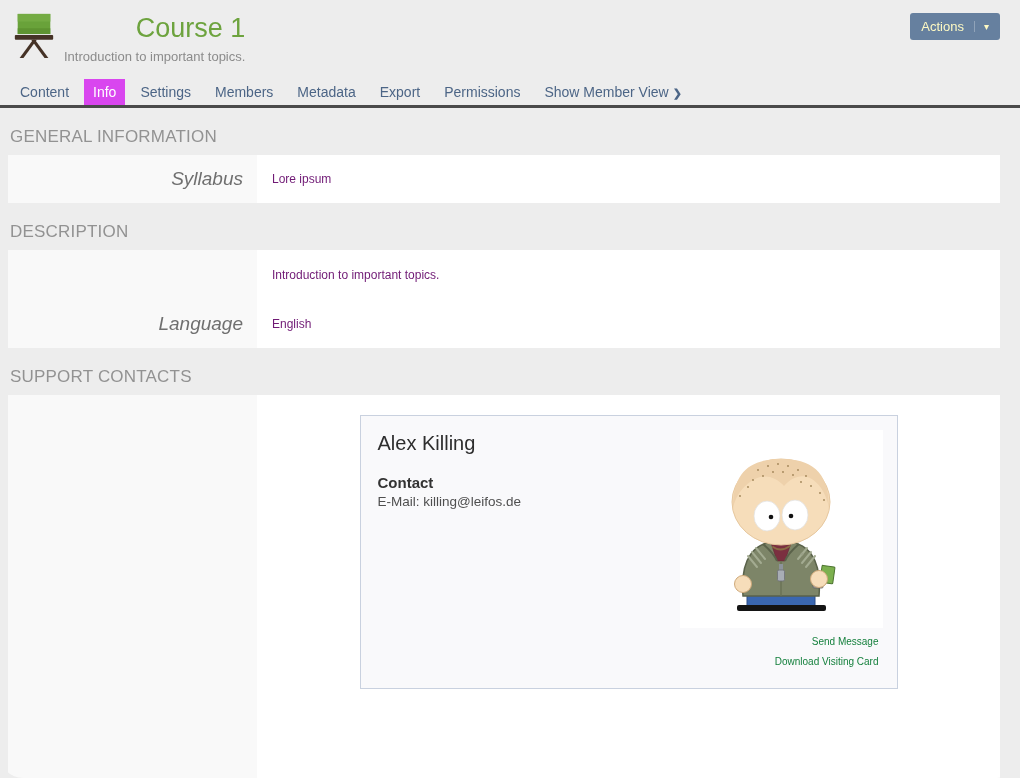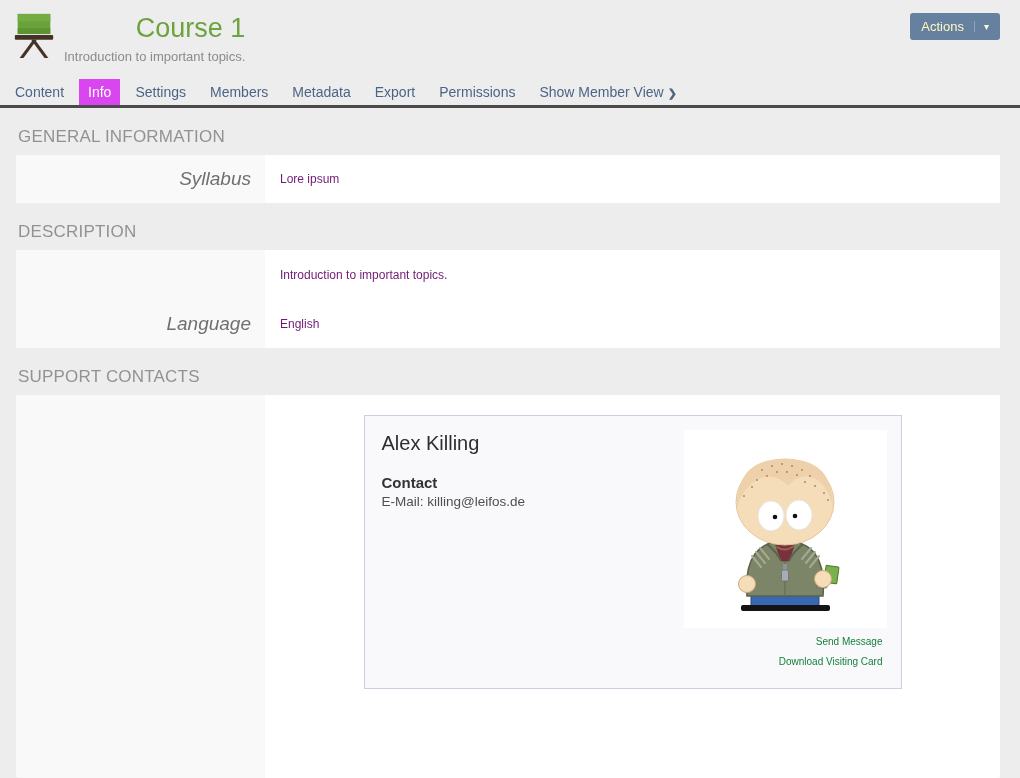--- a/index.html
+++ b/index.html
@@ -20,30 +20,30 @@
   .page-subtitle { font-size:13px; color:#8b8b8b; margin-top:5px; }
   .actions-btn {
     position:absolute; top:13px; right:20px;
     background:#66809f; color:#fef9c3; border:none; border-radius:3px;
     font-family:"Liberation Sans", sans-serif;
     font-size:13px; padding:6px 11px; display:flex; align-items:center; cursor:pointer;
   }
   .actions-btn .caret { margin-left:10px; padding-left:9px; border-left:1px solid rgba(255,255,255,.28); font-size:10px; }
 
   
-  .tabbar { display:flex; align-items:flex-end; padding-left:6px; margin-top:15px; border-bottom:3px solid #4a4a4a; }
+  .tabbar { display:flex; align-items:flex-end; padding-left:11px; margin-top:15px; border-bottom:3px solid #4a4a4a; }
   .tab {
     font-size:14px; color:#4c6586; padding:5px 9px; margin-right:6px;
     white-space:nowrap; cursor:pointer;
   }
   .tab.active { background:#d946ef; color:#fff; }
   .tab .tab-arrow { font-size:11px; font-weight:bold; margin-left:4px; }
 
   
-  .content { flex:1; display:flex; flex-direction:column; padding:0 20px 0 16px; overflow:hidden;border-radius:23px; }
+  .content { flex:1; display:flex; flex-direction:column; padding:0 20px 0 8px; overflow:hidden;border-radius:23px; }
   .section-title { font-size:17px; color:#929292; font-weight:400; margin:19px 2px 8px 2px; letter-spacing:.2px; }
   .form-row { display:flex; background:#fff; min-height:48px; }
   .row-label {
     width:249px; flex:0 0 249px; background:#f9f9f9;
     display:flex; align-items:center; justify-content:flex-end;
     padding-right:14px; font-style:italic; font-size:19px; color:#6f6f6f;
   }
   .row-value { flex:1; display:flex; align-items:center; padding-left:15px; font-size:12px; color:#701a75; }
 
   .support-panel { flex:1; display:flex; min-height:0; }

